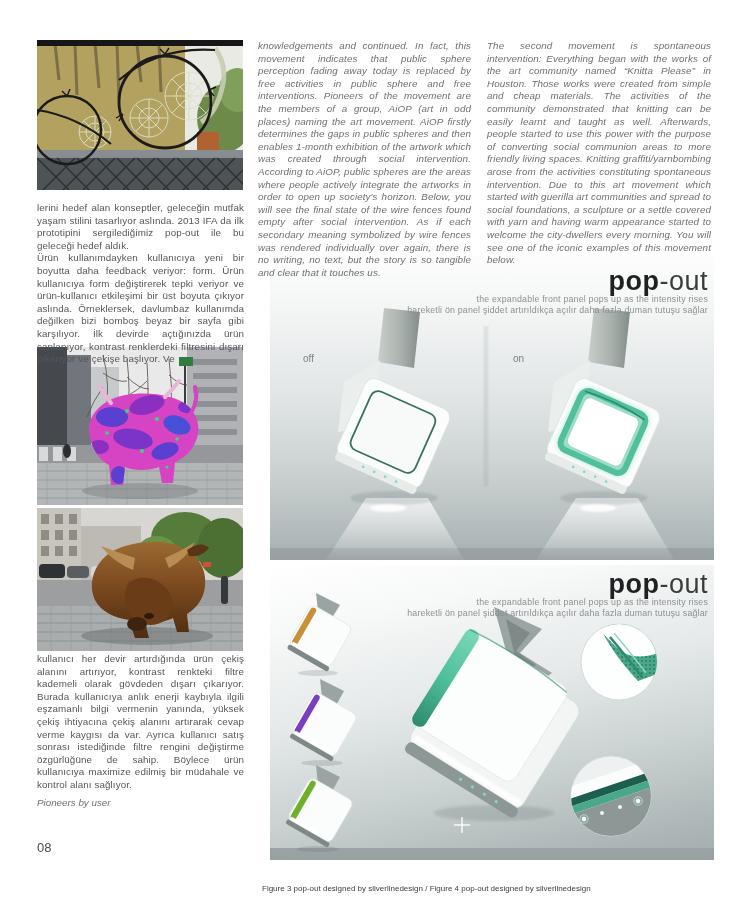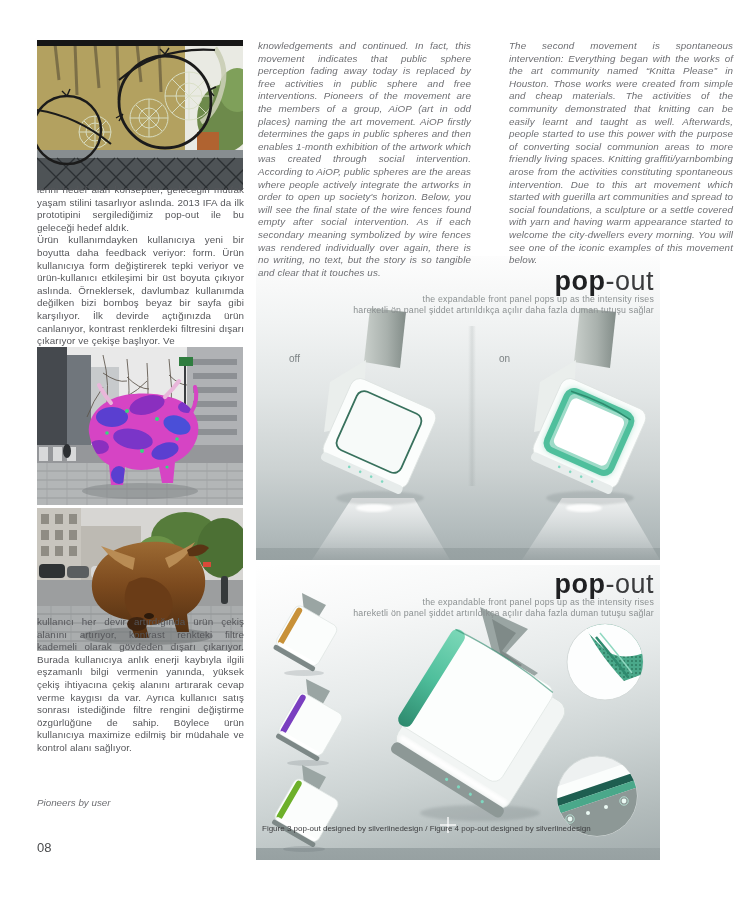--- a/index.html
+++ b/index.html
@@ -11,39 +11,39 @@
   .photo { position:absolute; overflow:hidden; }
   .photo svg { display:block; }
   .col {
     position:absolute; text-align:justify; color:#55565a;
     font-size:9.8px; line-height:12.6px; letter-spacing:0.1px; z-index:5;
   }
   .col p { margin:0; }
   .italic { font-style:italic; color:#6e6f73; }
   .designed { position:absolute; font-style:italic; color:#6e6f73; font-size:9.8px; z-index:5;}
   .pagenum { position:absolute; left:37px; top:840px; font-size:13px; color:#4a4b4d; z-index:5;}
-  .panel { position:absolute; left:256px; width:404px; z-index:1; }
+  .panel { position:absolute; left:270px; width:444px; z-index:1; }
   .panel-bg3 {
     top:256px; height:304px;
     background:linear-gradient(180deg,#fdfdfd 0%,#f1f3f3 22%,#e2e6e6 45%,#ccd2d2 70%,#b3bcbd 90%,#a6afb0 100%);
   }
   .panel-bg4 {
     top:565px; height:295px;
     background:linear-gradient(168deg,#ffffff 0%,#f7f8f8 18%,#e6eaea 42%,#ccd3d3 66%,#b2bbbb 86%,#a2acad 100%);
   }
   .panel-bar { position:absolute; left:0; bottom:0; width:100%; height:12px; background:linear-gradient(180deg,#9aa4a5,#97a1a2); }
   .popout-head { position:absolute; right:6px; text-align:right; z-index:6; }
   .popout-title { font-size:27px; line-height:26px; color:#1f2022; letter-spacing:0.5px; }
   .popout-title .b { font-weight:700; }
   .popout-title .l { font-weight:400; color:#3a3b3d; }
   .popout-sub { font-size:8.8px; line-height:10.6px; color:#8b9091; letter-spacing:0.2px; }
   .statelabel { position:absolute; font-size:10px; color:#7c8284; z-index:4;text-align:right; }
   .hood { position:absolute; z-index:3; }
   .callout { position:absolute; border-radius:50%; z-index:3; overflow:hidden; }
-  .caption { position:absolute; left:262px; top:824px; width:448px; font-size:8px; color:#3c3d3f; z-index:5; }
+  .caption { position:absolute; left:262px; top:884px; width:448px; font-size:8px; color:#3c3d3f; z-index:5; }
   .seam { position:absolute; left:212px; top:70px; width:8px; height:160px; z-index:2;
           background:linear-gradient(90deg,rgba(120,130,130,0) 0%,rgba(120,130,130,.18) 50%,rgba(120,130,130,0) 100%); }
 </style>
 </head>
 <body>
 
 <div class="page">
 
   <div class="photo" style="left:37px; top:40px; width:206px; height:150px;">
     <svg width="206" height="150" viewBox="0 0 206 150" preserveAspectRatio="none">
@@ -85,21 +85,21 @@
         <circle cx="30" cy="90" r="34" stroke-width="2.4"></circle>
         <path d="M82,40 q40,-34 96,-30" stroke-width="2.2"></path>
         <path d="M0,70 q40,6 74,34" stroke-width="2"></path>
       </g>
       <g stroke="#1b1b1b" stroke-width="1.4">
         <path d="M128,14 l4,-6 M128,14 l-5,-5 M172,50 l7,-3 M172,50 l5,6 M86,74 l-7,4 M86,74 l-4,7 M30,56 l3,-7 M30,56 l-5,-5"></path>
       </g>
     </svg>
   </div>
 
-  <div class="col" style="left:37px; top:184px; width:207px;">
+  <div class="col" style="left:37px; top:202px; width:207px;">
     <p>lerini hedef alan konseptler, geleceğin mutfak yaşam stilini tasarlıyor aslında. 2013 IFA da ilk prototipini sergilediğimiz pop-out ile bu geleceği hedef aldık.</p>
     <p>Ürün kullanımdayken kullanıcıya yeni bir boyutta daha feedback veriyor: form. Ürün kullanıcıya form değiştirerek tepki veriyor ve ürün-kullanıcı etkileşimi bir üst boyuta çıkıyor aslında. Örneklersek, davlumbaz kullanımda değilken bizi bomboş beyaz bir sayfa gibi karşılıyor. İlk devirde açtığınızda ürün canlanıyor, kontrast renklerdeki filtresini dışarı çıkarıyor ve çekişe başlıyor. Ve</p>
   </div>
 
   <div class="photo" style="left:37px; top:347px; width:206px; height:158px;">
     <svg width="206" height="158" viewBox="0 0 206 158" preserveAspectRatio="none">
       <rect width="206" height="158" fill="#e9e9e9"></rect>
       <rect x="0" y="0" width="30" height="100" fill="#45494e"></rect>
       <rect x="30" y="8" width="24" height="90" fill="#70767c"></rect>
       <rect x="54" y="20" width="28" height="78" fill="#c7cacc"></rect>
@@ -206,33 +206,33 @@
       <path d="M58,92 C50,74 58,52 78,42 C96,33 128,30 146,40 C162,48 170,62 168,78 C167,90 160,100 150,106 L152,124 L140,124 L136,110 C128,114 116,116 108,114 L112,130 L98,130 L92,112 C78,110 64,104 58,92 Z" fill="url(#bronze)"></path>
       <path d="M92,74 C86,84 86,98 94,108 C102,118 118,120 128,112 C136,106 138,94 132,84 C126,74 112,68 102,70 Z" fill="#6a3c17"></path>
       <path d="M96,62 Q76,54 64,38 Q80,44 98,50" fill="#b98c54"></path>
       <path d="M132,60 Q150,50 158,34 Q146,42 128,50" fill="#b98c54"></path>
       <path d="M150,42 q14,-10 22,-2 q-8,10 -20,8" fill="#5a3414"></path>
       <ellipse cx="100" cy="116" rx="10" ry="7" fill="#3e2410"></ellipse>
       <ellipse cx="112" cy="108" rx="5" ry="3" fill="#2c1a0b"></ellipse>
     </svg>
   </div>
 
-  <div class="col" style="left:37px; top:616px; width:207px;">
+  <div class="col" style="left:37px; top:653px; width:207px;">
     <p>kullanıcı her devir artırdığında ürün çekiş alanını artırıyor, kontrast renkteki filtre kademeli olarak gövdeden dışarı çıkarıyor. Burada kullanıcıya anlık enerji kaybıyla ilgili eşzamanlı bilgi vermenin yanında, yüksek çekiş ihtiyacına çekiş alanını artırarak cevap verme kaygısı da var. Ayrıca kullanıcı satış sonrası istediğinde filtre rengini değiştirme özgürlüğüne de sahip. Böylece ürün kullanıcıya maximize edilmiş bir müdahale ve kontrol alanı sağlıyor.</p>
   </div>
 
   <div class="designed" style="left:37px; top:797px;">Pioneers by user</div>
 
 
   <div class="pagenum">08</div>
 
   <div class="col italic" style="left:258px; top:40px; width:213px;">
     <p>knowledgements and continued. In fact, this movement indicates that public sphere perception fading away today is replaced by free activities in public sphere and free interventions. Pioneers of the movement are the members of a group, AiOP (art in odd places) naming the art movement. AiOP firstly determines the gaps in public spheres and then enables 1-month exhibition of the artwork which was created through social intervention. According to AiOP, public spheres are the areas where people actively integrate the artworks in order to open up society's horizon. Below, you will see the final state of the wire fences found empty after social intervention. As if each secondary meaning symbolized by wire fences was rendered individually over again, there is no writing, no text, but the story is so tangible and clear that it touches us.</p>
   </div>
-  <div class="col italic" style="left:509px; top:40px; width:224px;">
+  <div class="col italic" style="left:487px; top:40px; width:224px;">
     <p>The second movement is spontaneous intervention: Everything began with the works of the art community named “Knitta Please” in Houston. Those works were created from simple and cheap materials. The activities of the community demonstrated that knitting can be easily learnt and taught as well. Afterwards, people started to use this power with the purpose of converting social communion areas to more friendly living spaces. Knitting graffiti/yarnbombing arose from the activities constituting spontaneous intervention. Due to this art movement which started with guerilla art communities and spread to social foundations, a sculpture or a settle covered with yarn and having warm appearance started to welcome the city-dwellers every morning. You will see one of the iconic examples of this movement below.</p>
   </div>
 
   <div class="panel panel-bg3">
     <div class="popout-head" style="top:12px;">
       <div class="popout-title">
         <span class="b">pop</span><span class="l">-out</span>
       </div>
       <div class="popout-sub">the expandable front panel pops up as the intensity rises</div>
       <div class="popout-sub">hareketli ön panel şiddet artırıldıkça açılır daha fazla duman tutuşu sağlar</div>

